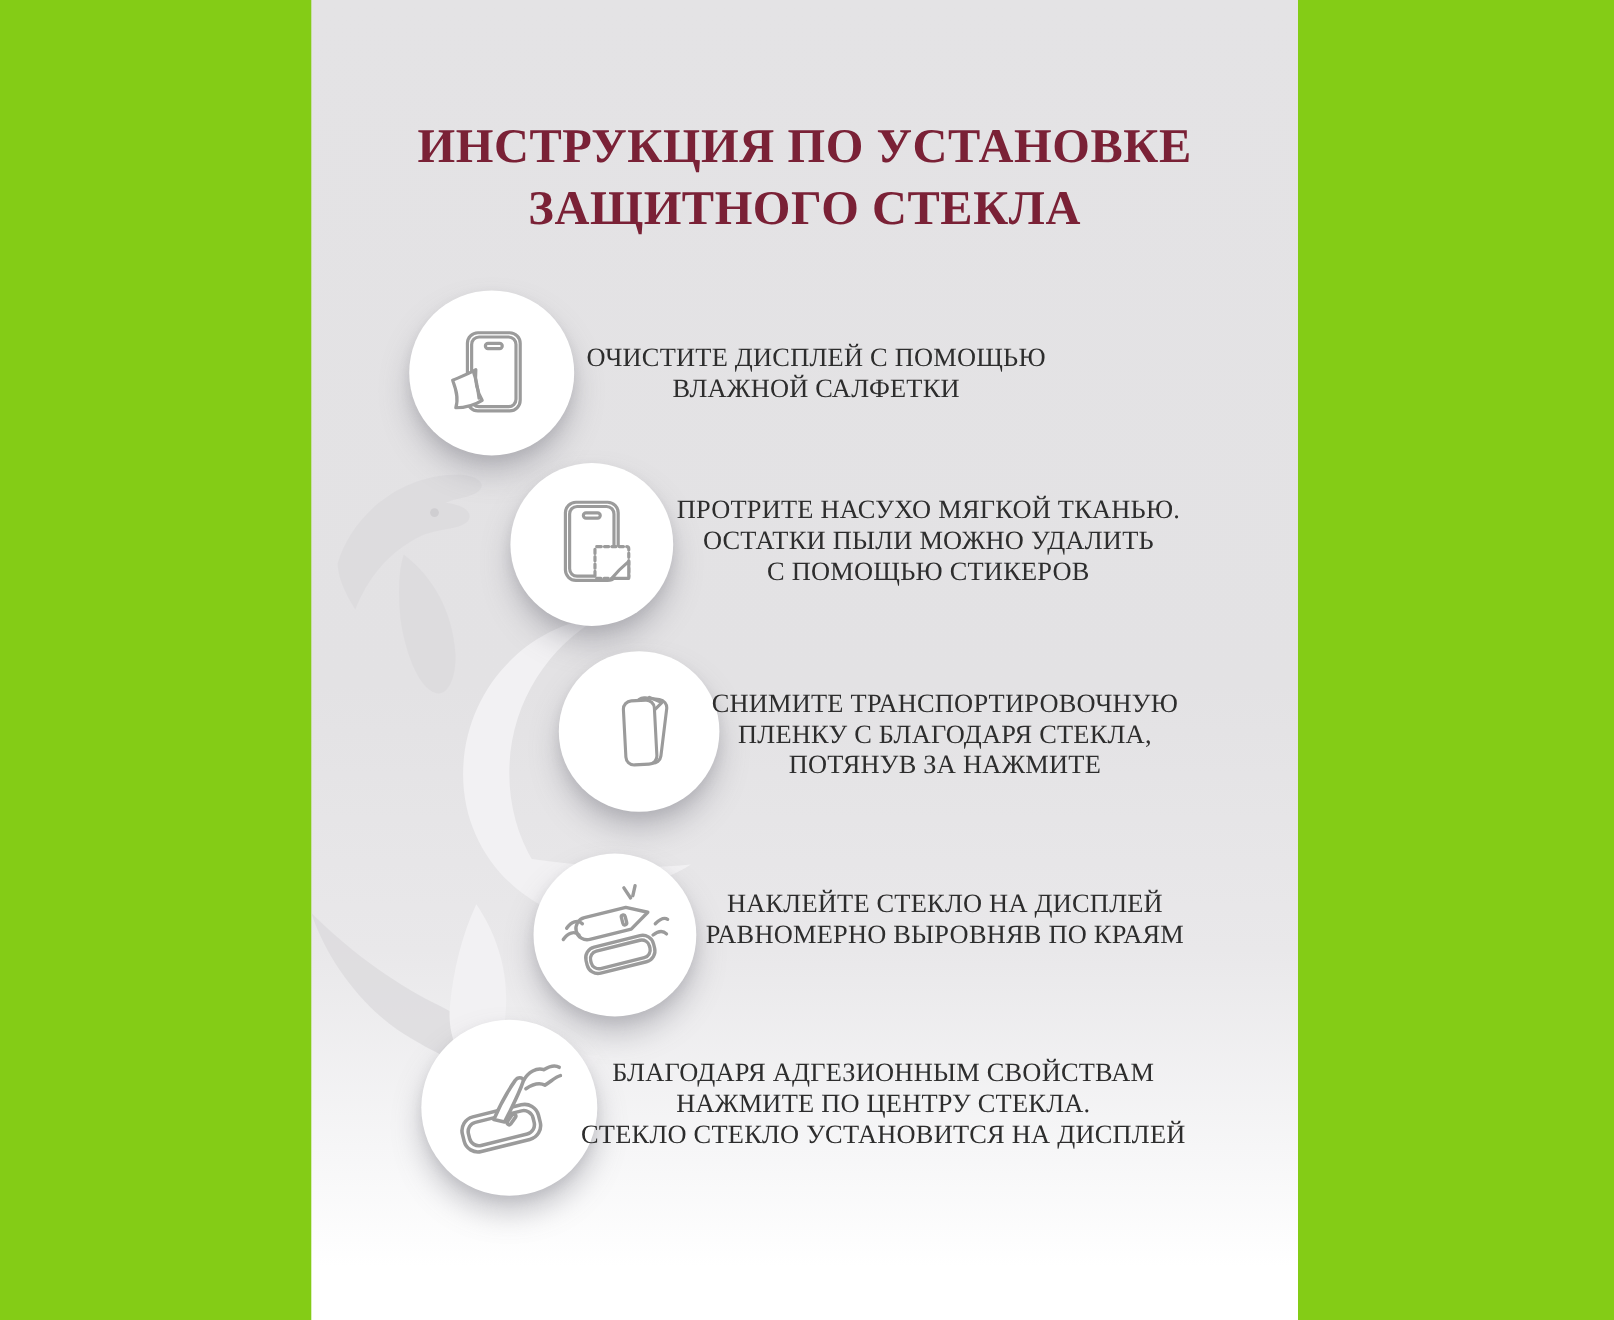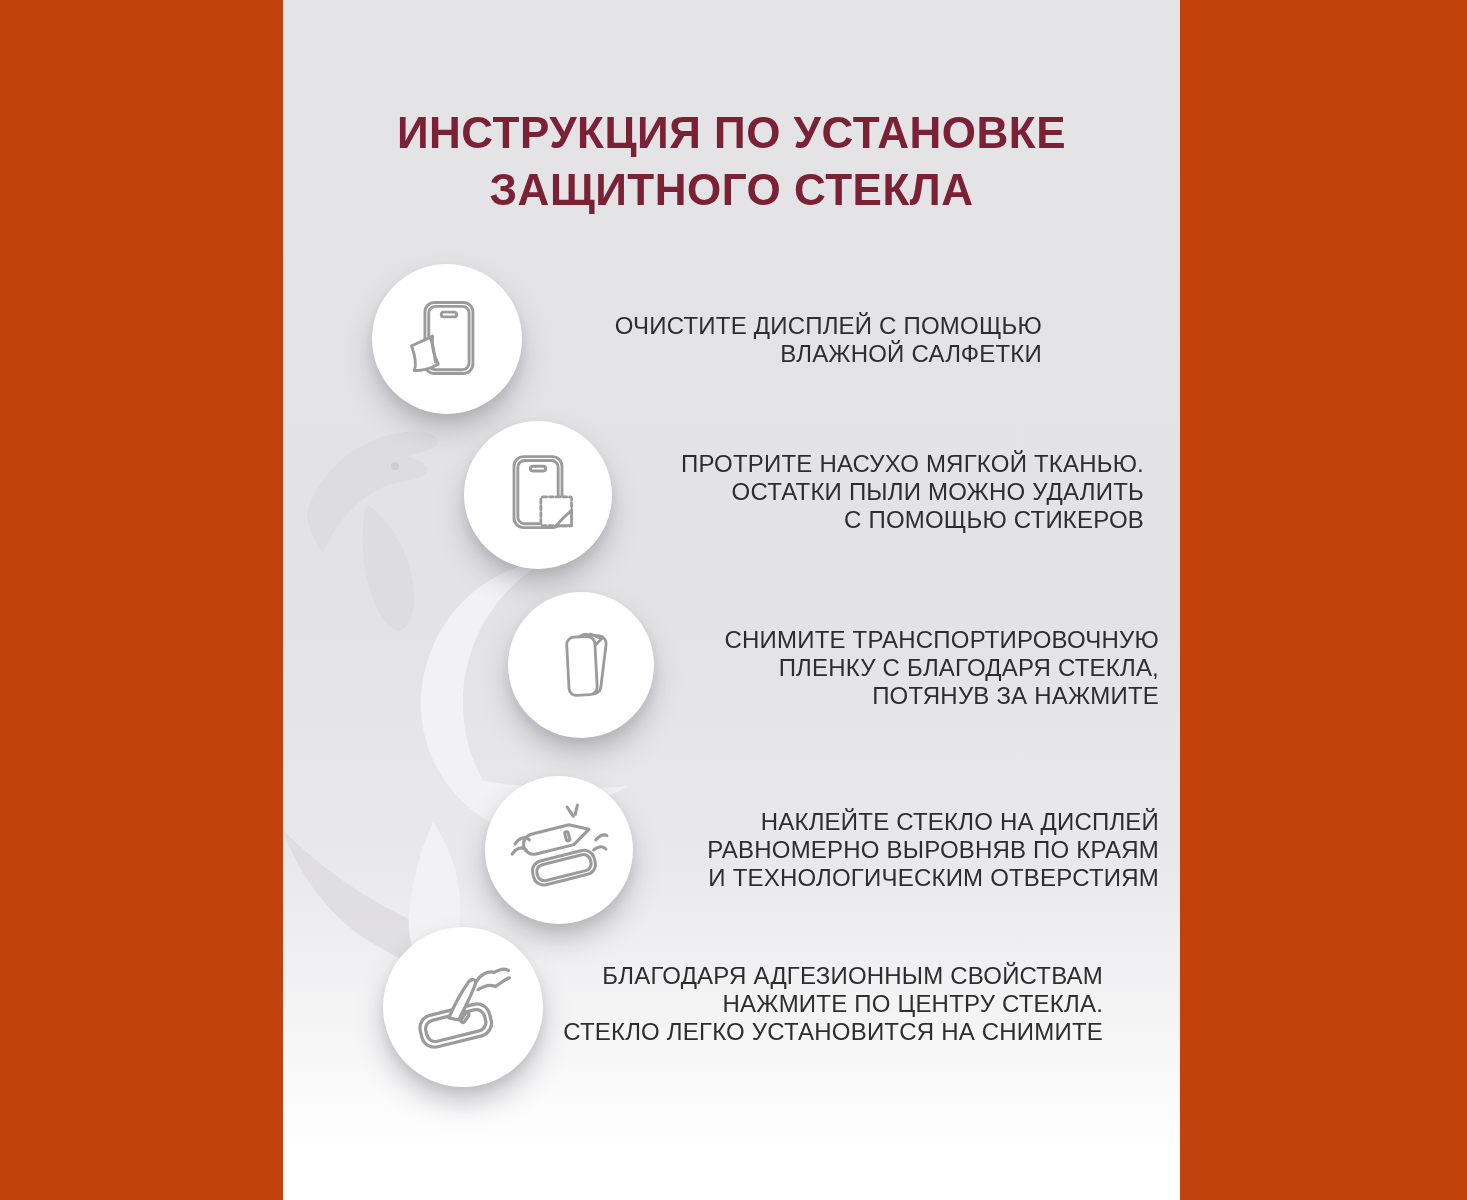--- a/index.html
+++ b/index.html
@@ -1,37 +1,37 @@
 <!DOCTYPE html>
 <html><head>
 <meta charset="utf-8">
 <style>
   html,body{margin:0;padding:0;background:#ffffff;}
   .page{
-    position:relative;width:1467px;height:1200px;background:#c2410c;overflow:hidden;
-    font-family:Liberation Sans, sans-serif;
+    position:relative;width:1467px;height:1200px;background:#84cc16;overflow:hidden;
+    font-family:Liberation Serif, serif;
   }
   .band{
     position:absolute;left:283px;top:0;width:897px;height:1200px;
     background:linear-gradient(180deg,#e4e3e5 0%,#e3e2e4 52%,#e9e8ea 72%,#f7f7f8 88%,#ffffff 96%);
     overflow:hidden;
   }
   .watermark{position:absolute;left:0;top:392px;width:480px;height:700px;pointer-events:none;}
   .title{
     position:absolute;left:0;top:104px;width:897px;text-align:center;
     color:#7a2136;font-weight:bold;font-size:44px;line-height:57px;letter-spacing:.5px;
   }
   .circle{
     position:absolute;border-radius:50%;background:#ffffff;
     box-shadow:0 16px 26px rgba(110,110,120,.35),0 5px 10px rgba(110,110,120,.14);
     display:flex;align-items:center;justify-content:center;
   }
   .circle svg{display:block;}
   .step-text{
-    position:absolute;width:600px;text-align:right;color:#2d2d2d;
+    position:absolute;width:600px;text-align:center;color:#2d2d2d;
     font-size:24px;line-height:28px;letter-spacing:.2px;
   }
   .c1{left:89px;top:264px;width:150px;height:150px;}
   .c2{left:181px;top:421px;width:148px;height:148px;}
   .c3{left:225px;top:592px;width:146px;height:146px;}
   .c4{left:202px;top:776px;width:148px;height:148px;}
   .c5{left:100px;top:927px;width:160px;height:160px;}
   .t1{left:159px;top:312px;}
   .t2{left:261px;top:450px;}
   .t3{left:276px;top:626px;}
@@ -121,36 +121,35 @@
           </g>
           <path d="M7 44 C11 38 17 36 21 40 M4 54 C8 48 14 46 18 50"></path>
           <path d="M86 40 C90 36 94 34 97 36 M84 50 C89 46 93 46 96 49"></path>
           <path d="M58 8 L64 17 M68 6 L66 15"></path>
         </g>
       </svg>
     </div>
     <div class="step-text t4">
       <div>НАКЛЕЙТЕ СТЕКЛО НА ДИСПЛЕЙ</div>
       <div>РАВНОМЕРНО ВЫРОВНЯВ ПО КРАЯМ</div>
-      <div>И ТЕХНОЛОГИЧЕСКИМ ОТВЕРСТИЯМ</div>
     </div>
 
     <div class="circle c5">
       <svg width="108" height="108" viewBox="0 0 100 100">
         <g class="ico">
           <g transform="rotate(-14 44 66)">
             <rect x="10" y="52" width="66" height="30" rx="12"></rect>
             <rect x="15" y="57" width="56" height="20" rx="8"></rect>
           </g>
           <path d="M37 60 C42 48 48 37 55 27 C57 24 61 24 62 27 C58 39 52 50 46 62 Z" fill="#ffffff"></path>
           <path d="M62 27 C66 20 73 16 79 18 M64 34 C70 30 76 29 80 31 M79 18 C84 15 89 14 92 16 M80 31 C85 28 89 24 93 23"></path>
           <rect x="50" y="55" width="3.5" height="10" rx="1.7" transform="rotate(35 52 60)"></rect>
         </g>
       </svg>
     </div>
     <div class="step-text t5">
       <div>БЛАГОДАРЯ АДГЕЗИОННЫМ СВОЙСТВАМ</div>
       <div>НАЖМИТЕ ПО ЦЕНТРУ СТЕКЛА.</div>
-      <div>СТЕКЛО ЛЕГКО УСТАНОВИТСЯ НА СНИМИТЕ</div>
+      <div>СТЕКЛО СТЕКЛО УСТАНОВИТСЯ НА ДИСПЛЕЙ</div>
     </div>
 
   </div>
 </div>
 
 </body></html>

